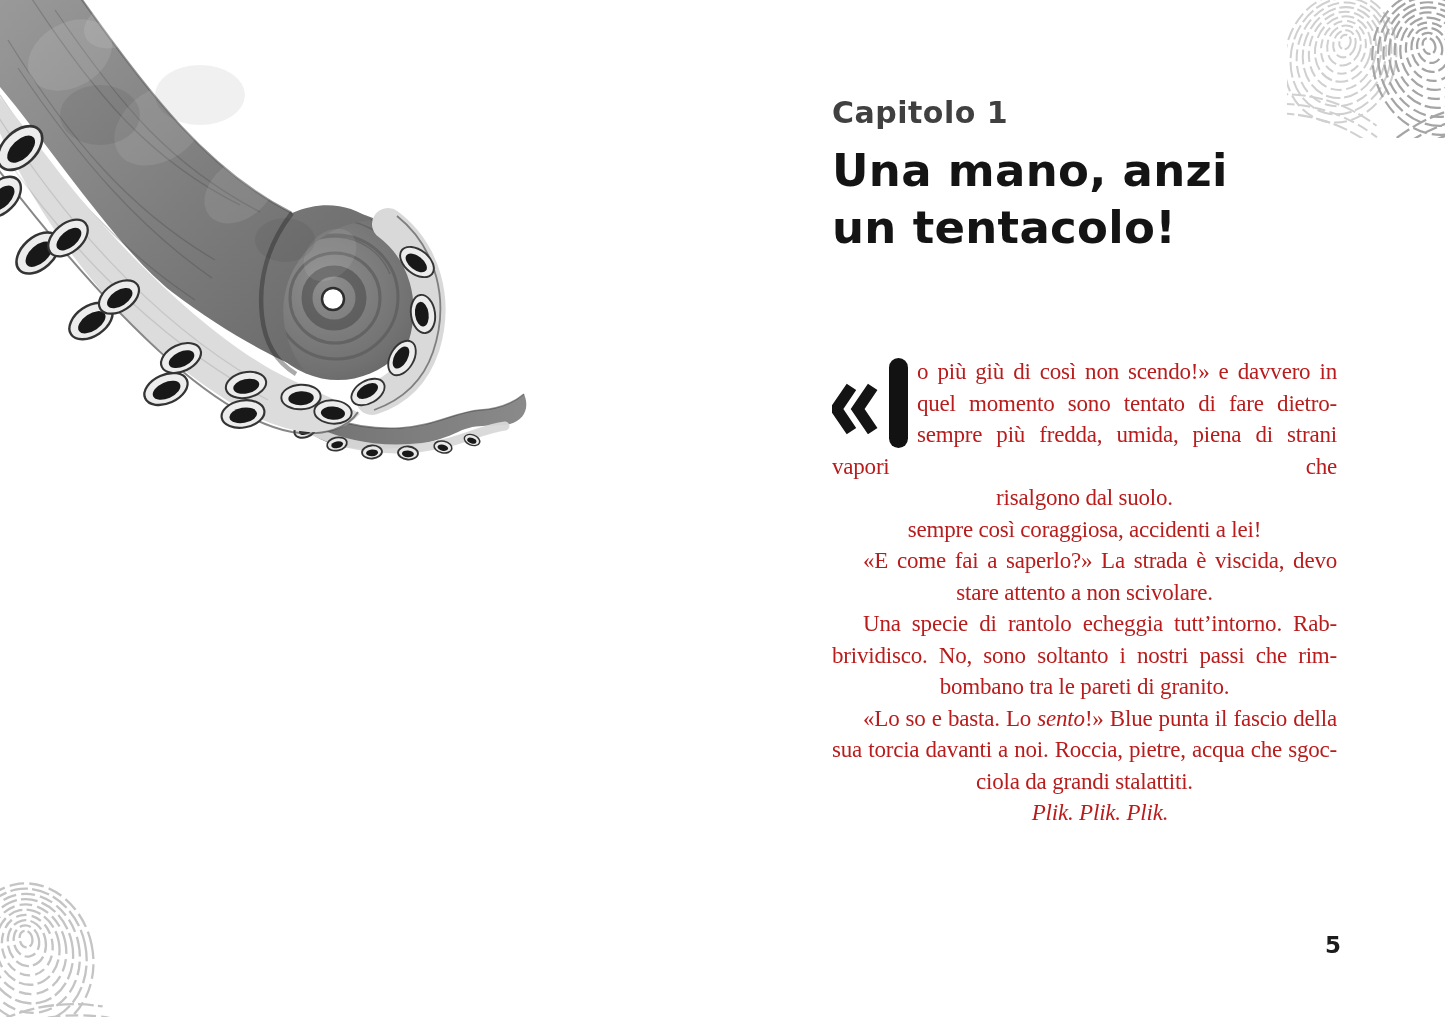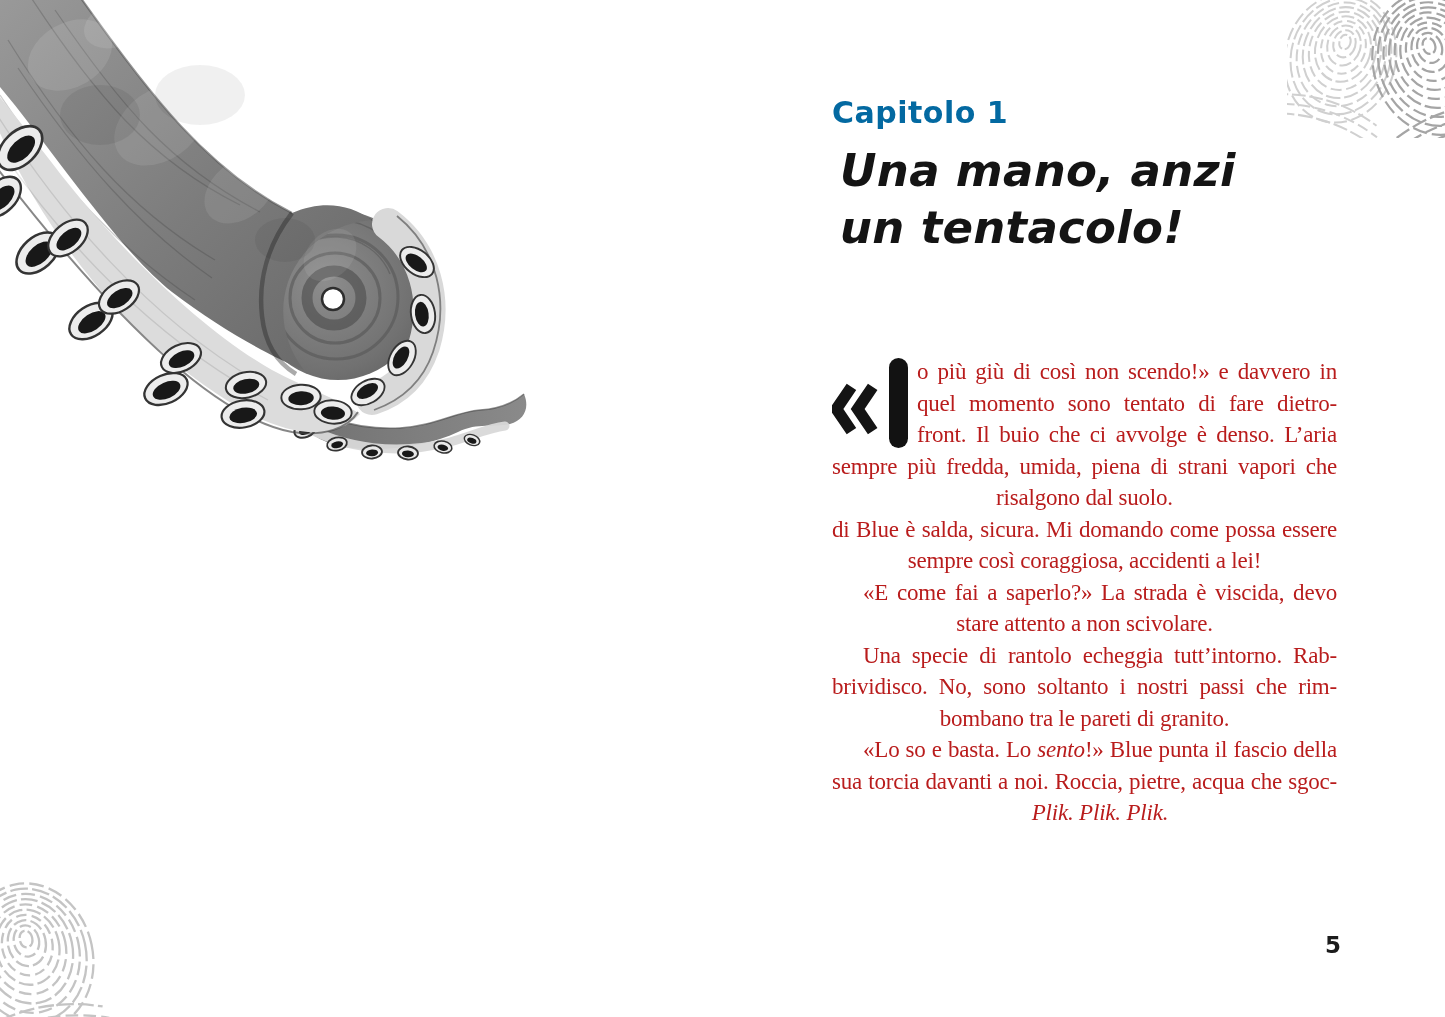--- a/index.html
+++ b/index.html
@@ -8,27 +8,26 @@
     overflow:hidden;font-family:"Liberation Serif",serif;
   }
   
   .tentacle{position:absolute;left:0;top:0;}
   .fp-tr{position:absolute;top:0;right:0;}
   .fp-bl{position:absolute;left:0;bottom:0;}
   
   .content{position:absolute;left:832px;top:94px;width:505px;}
   .chapter-label{
     font-family:"DejaVu Sans",sans-serif;font-weight:700;
-    font-size:30px;line-height:38px;color:#0369a1;letter-spacing:.5px;
+    font-size:30px;line-height:38px;color:#404040;letter-spacing:.5px;
   }
   .page-title{
-    margin:10px 0 0 8px;font-family:"DejaVu Sans",sans-serif;font-weight:700;
+    margin:10px 0 0 0;font-family:"DejaVu Sans",sans-serif;font-weight:700;
     font-size:45px;line-height:57px;color:#141414;letter-spacing:.3px;
     white-space:pre-line;
-    font-style:italic;
   }
   .body-text{
     margin-top:100px;font-size:23px;line-height:31.5px;color:#b91c1c;
     letter-spacing:-0.2px;
   }
   .para{margin:0;}
   .line{text-align:center;}
   .line.just{text-align:justify;text-align-last:justify;}
   .line.indent{text-indent:31px;}
   .it{font-style:italic;}
@@ -219,40 +218,39 @@
               <g fill="none" stroke="#141414" stroke-width="13">
                 <polyline points="22,3 5,28 22,53"></polyline>
                 <polyline points="46,3 29,28 46,53"></polyline>
               </g>
             </svg>
             <span class="dropcap-bar"></span>
             <span class="sr">«I</span>
           </span>
           <div class="line just"><span>o più giù di così non scendo!» e davvero in</span></div>
           <div class="line just"><span>quel momento sono tentato di fare dietro-</span></div>
-          <div class="line just"><span>front. Il buio che ci avvolge è denso. L’aria</span></div>
           <div class="line just"><span>sempre più fredda, umida, piena di strani vapori che</span></div>
           <div class="line"><span>risalgono dal suolo.</span></div>
         </div>
         <div class="para">
-          <div class="line just"><span>di Blue è salda, sicura. Mi domando come possa essere</span></div>
           <div class="line"><span>sempre così coraggiosa, accidenti a lei!</span></div>
         </div>
         <div class="para">
           <div class="line just indent"><span>«E come fai a saperlo?» La strada è viscida, devo</span></div>
           <div class="line"><span>stare attento a non scivolare.</span></div>
         </div>
         <div class="para">
           <div class="line just indent"><span>Una specie di rantolo echeggia tutt’intorno. Rab-</span></div>
           <div class="line just"><span>brividisco. No, sono soltanto i nostri passi che rim-</span></div>
           <div class="line"><span>bombano tra le pareti di granito.</span></div>
         </div>
         <div class="para">
           <div class="line just indent"><span>«Lo so e basta. Lo </span><span class="it">sento</span><span>!» Blue punta il fascio della</span></div>
           <div class="line just"><span>sua torcia davanti a noi. Roccia, pietre, acqua che sgoc-</span></div>
+          <div class="line"><span>ciola da grandi stalattiti.</span></div>
         </div>
         <div class="para">
           <div class="line indent"><span class="it">Plik. Plik. Plik.</span></div>
         </div>
       </div>
   </div>
 
   <div class="page-num">5</div>
 </div>
 

